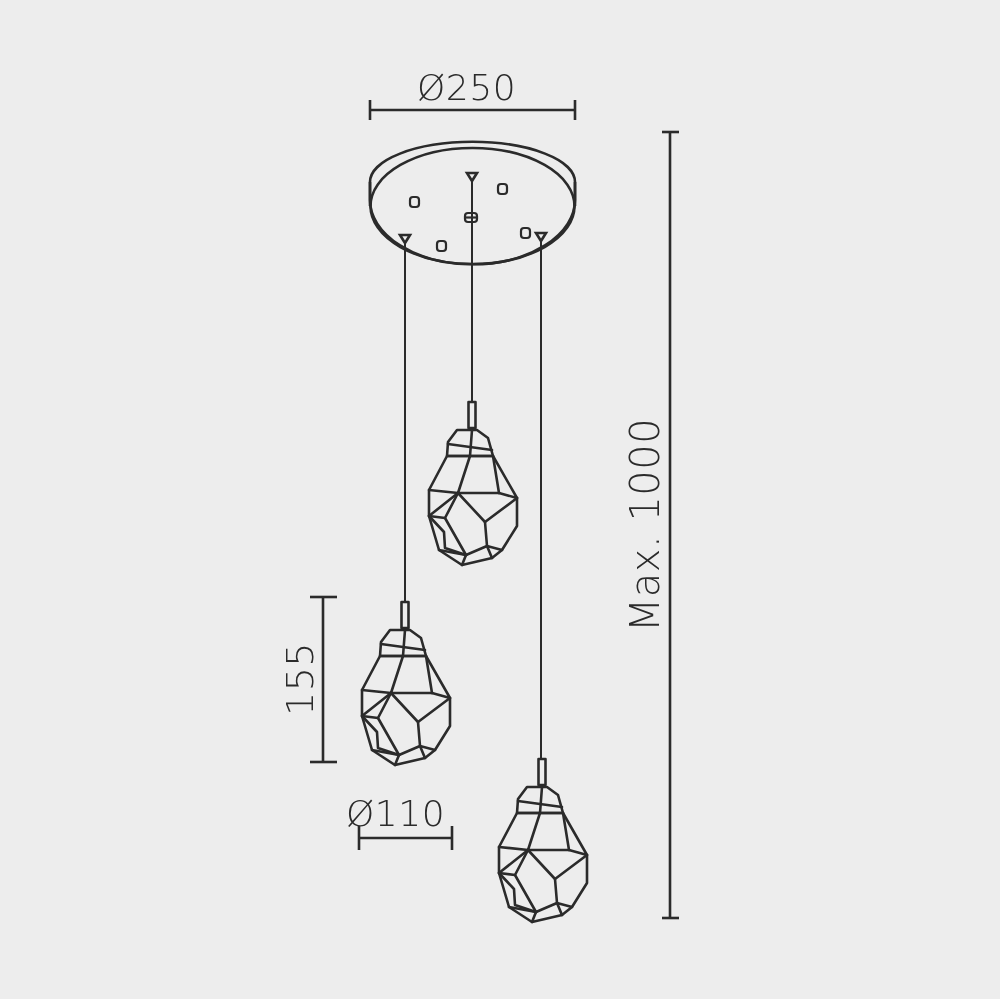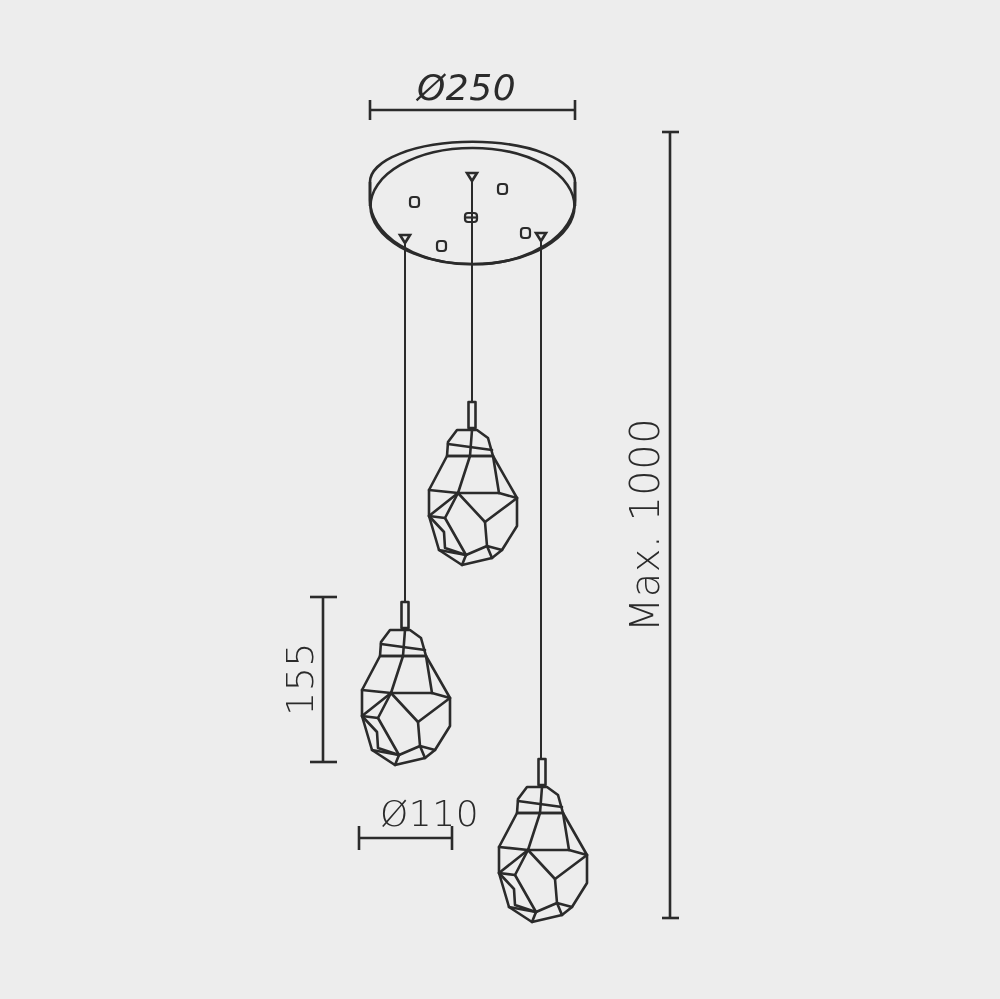--- a/index.html
+++ b/index.html
@@ -87,20 +87,20 @@
         <line x1="310" y1="762" x2="337" y2="762"></line>
       </g>
       <g>
         <line x1="359" y1="838" x2="452" y2="838"></line>
         <line x1="359" y1="826" x2="359" y2="850"></line>
         <line x1="452" y1="826" x2="452" y2="850"></line>
       </g>
     </g>
   </svg>
 
-  <div class="lbl" style="left:417px; top:70px; font-size:36px;font-style:italic;">Ø250</div>
+  <div class="lbl" style="left:417px; top:70px; font-size:36px;">Ø250</div>
 
   <div class="lbl rot" style="left:535px; top:505px; width:220px; text-align:center; font-size:40px; transform: rotate(-90deg);">Max. 1000</div>
 
   <div class="lbl rot" style="left:255px; top:660px; width:90px; text-align:center; font-size:38px; transform: rotate(-90deg);">155</div>
 
-  <div class="lbl" style="left:380px; top:796px; font-size:36px;">Ø110</div>
+  <div class="lbl" style="left:346px; top:796px; font-size:36px;">Ø110</div>
 </div>
 
 </body></html>

